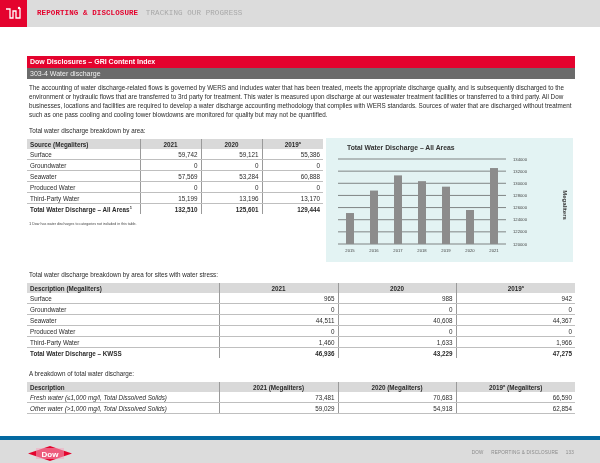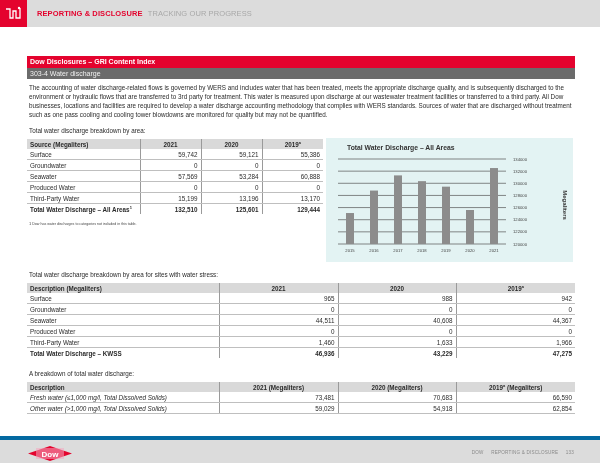--- a/index.html
+++ b/index.html
@@ -5,20 +5,21 @@
   html, body { margin: 0; padding: 0; }
   body {
     width: 600px; height: 463px; position: relative; overflow: hidden;
     background: #ffffff;
     font-family: "Liberation Sans", sans-serif;
     color: #222;
   }
   .topbar {
     position: absolute; left: 0; top: 0; width: 600px; height: 27px;
     background: #dcdcdc;
+    font-family: Liberation Mono, monospace;
   }
   .topbar .logo-box {
     position: absolute; left: 0; top: 0; width: 27px; height: 27px;
     background: #e4032e;
     display: flex; align-items: center; justify-content: center;
   }
   .topbar .crumb {
     position: absolute; left: 37px; top: 9px;
     font-size: 7.5px; letter-spacing: 0.1px; white-space: nowrap;
   }

